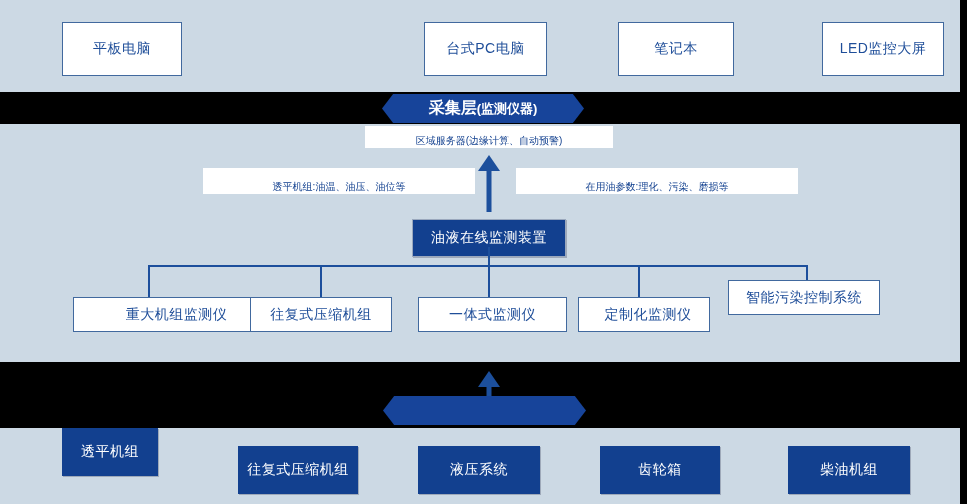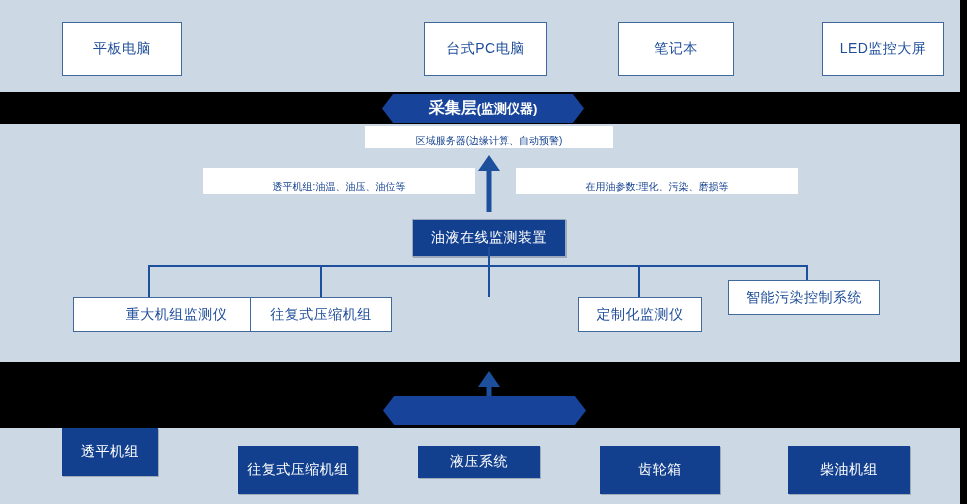--- a/index.html
+++ b/index.html
@@ -104,21 +104,24 @@
   <div class="ln lnv" style="left:488px;top:265px;height:32px;"></div>
   <div class="ln lnv" style="left:638px;top:265px;height:32px;"></div>
   <div class="ln lnv" style="left:806px;top:265px;height:32px;"></div>
 
   <div class="wbox" style="left:73px;top:297px;width:149px;height:33px;padding-left:28px;">
     <span>重大机组监测仪</span>
   </div>
   <div class="wbox" style="left:250px;top:297px;width:140px;height:33px;">
     <span>往复式压缩机组</span>
   </div>
-  <div class="wbox" style="left:578px;top:297px;width:122px;height:33px;">
+  <div class="wbox" style="left:418px;top:297px;width:147px;height:33px;">
+    <span>一体式监测仪</span>
+  </div>
+  <div class="wbox" style="left:578px;top:297px;width:122px;height:33px;padding-left:8px;">
     <span>定制化监测仪</span>
   </div>
   <div class="wbox" style="left:728px;top:280px;width:150px;height:33px;">
     <span>智能污染控制系统</span>
   </div>
 
   <div class="arrow" style="left:477px;top:371px;width:24px;height:28px;">
     <div class="head"></div>
     <div class="shaft"></div>
   </div>
@@ -126,21 +129,21 @@
   <div class="hexwrap" style="left:383px;top:396px;width:203px;height:29px;">
     <div class="hex"></div>
   </div>
 
   <div class="nbox" style="left:62px;top:420px;width:96px;height:48px;">
     <span>透平机组</span>
   </div>
   <div class="nbox" style="left:238px;top:438px;width:120px;height:48px;">
     <span>往复式压缩机组</span>
   </div>
-  <div class="nbox" style="left:418px;top:438px;width:122px;height:32px;">
+  <div class="nbox" style="left:418px;top:438px;width:122px;height:48px;">
     <span>液压系统</span>
   </div>
   <div class="nbox" style="left:788px;top:438px;width:122px;height:48px;">
     <span>柴油机组</span>
   </div>
   <div class="nbox" style="left:600px;top:438px;width:120px;height:48px;">
     <span>齿轮箱</span>
   </div>
 
 </div>

